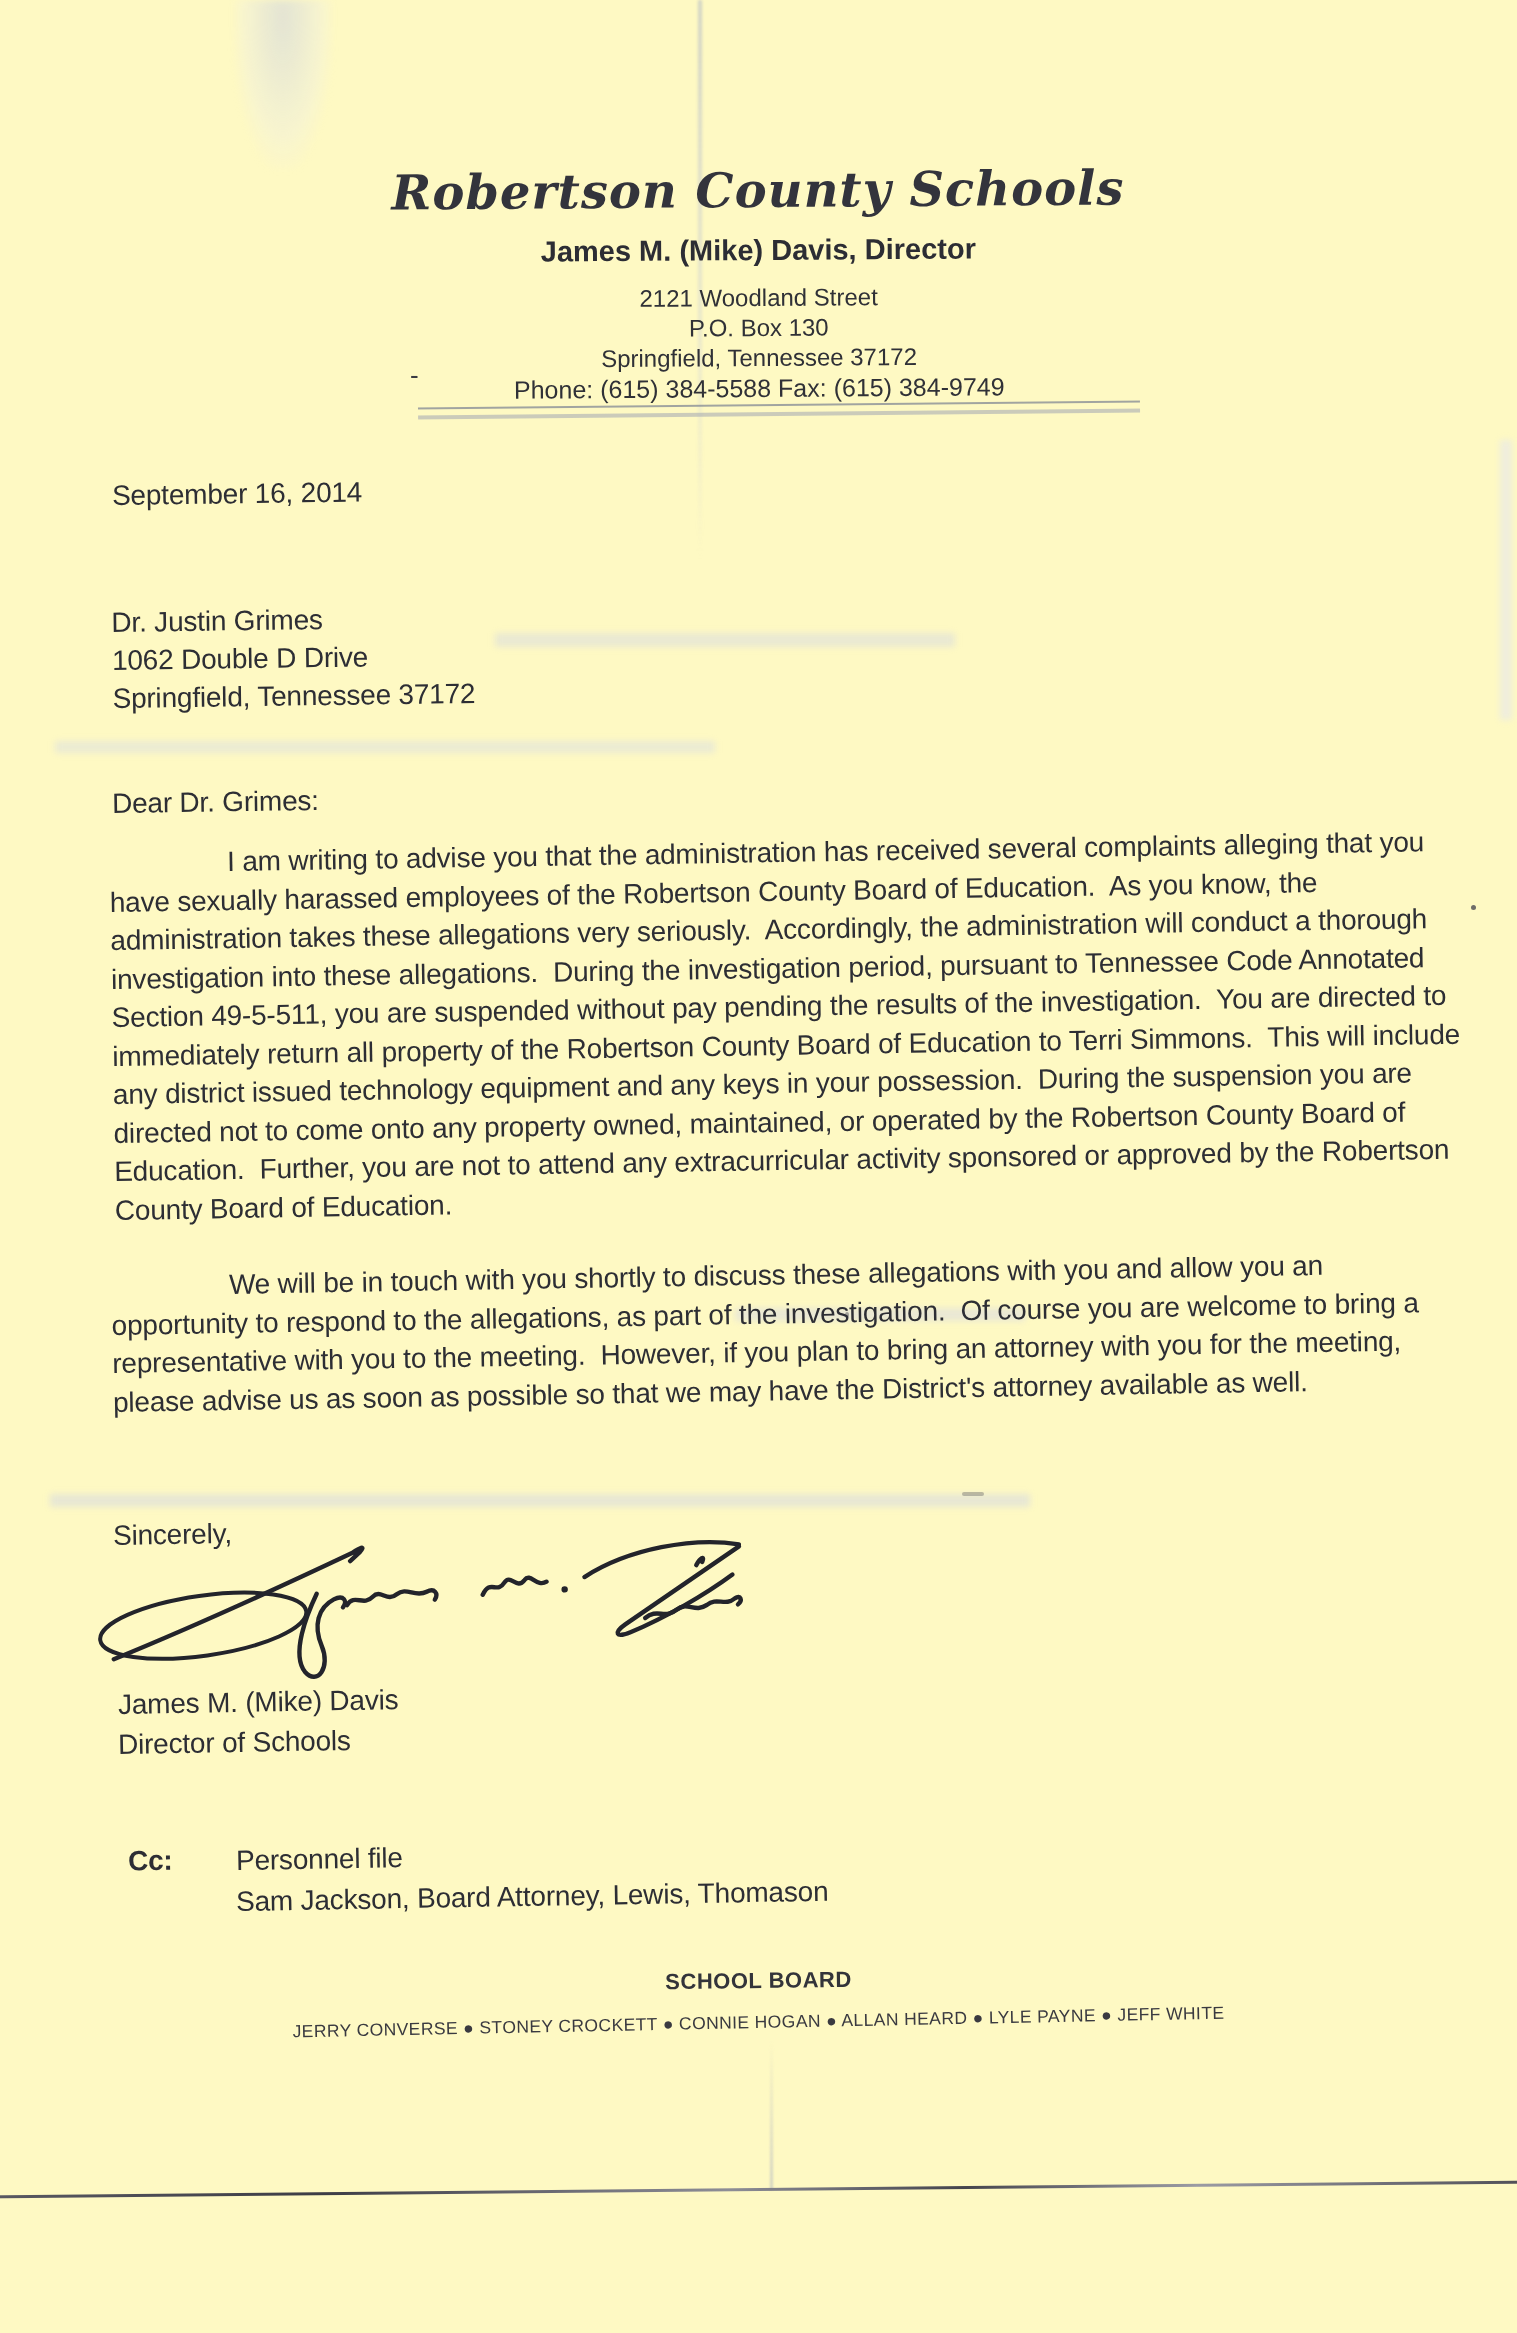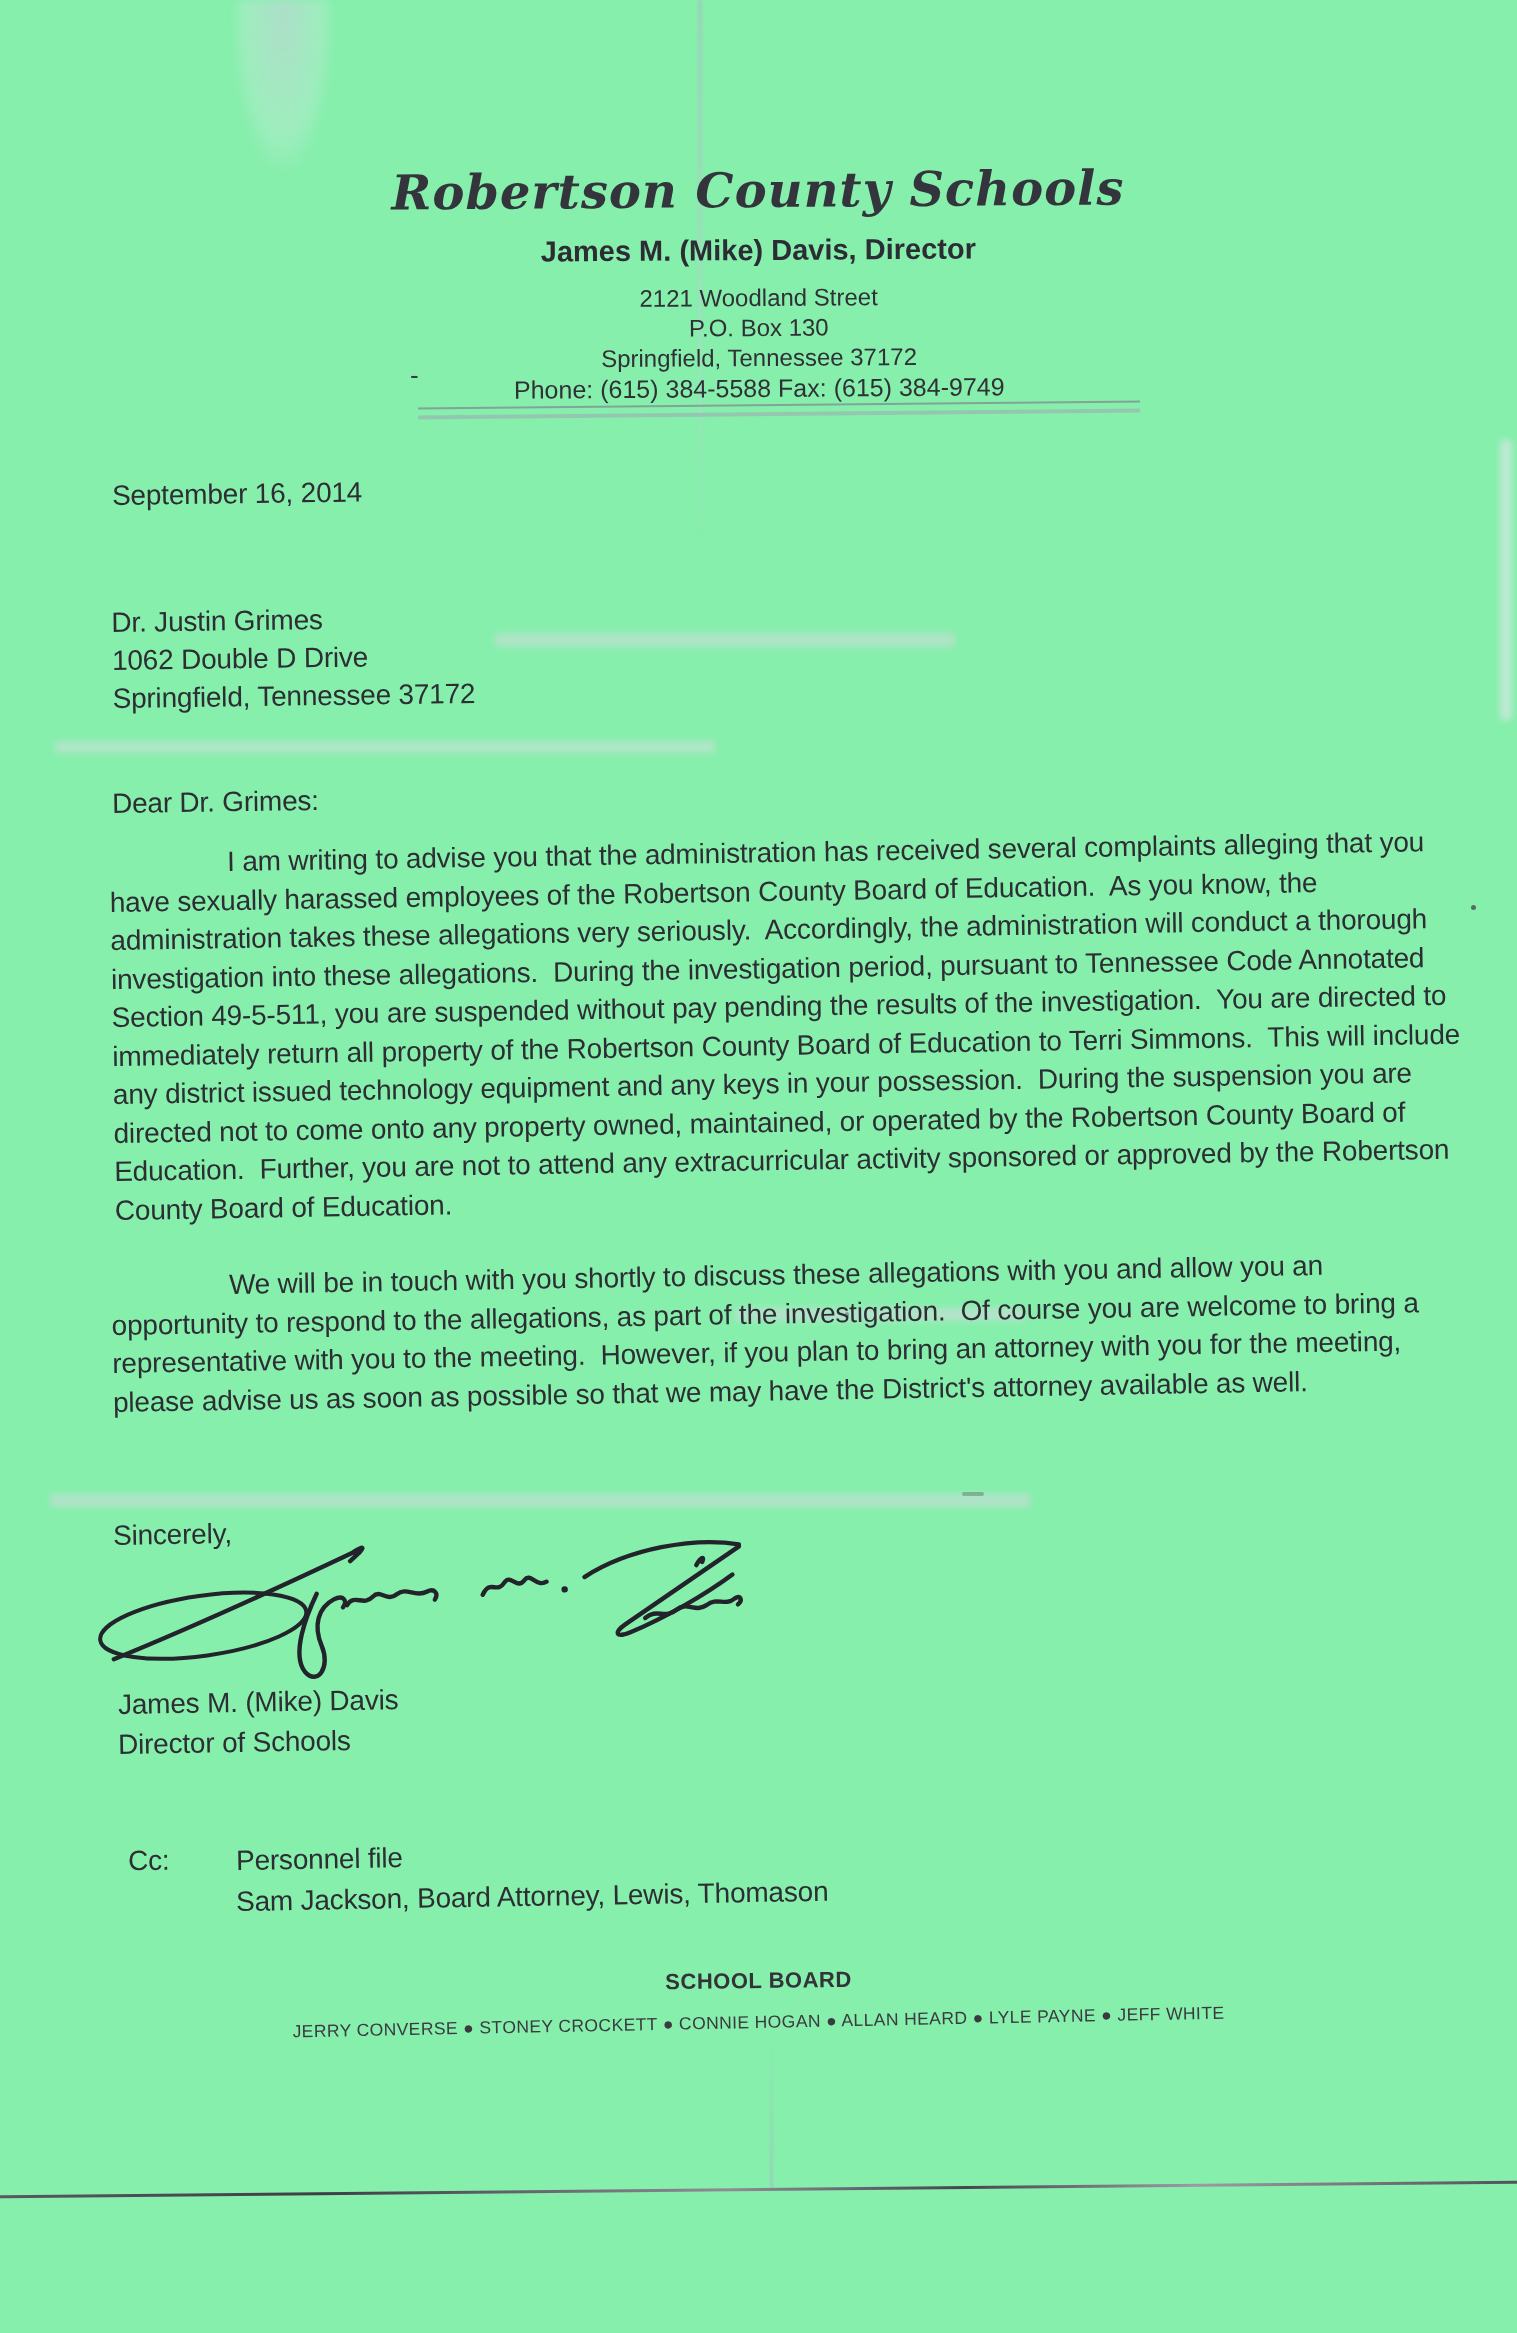--- a/index.html
+++ b/index.html
@@ -1,19 +1,19 @@
 <!DOCTYPE html>
 <html><head>
 <meta charset="utf-8">
 <title>Document</title>
 <style>
   html,body { margin:0; padding:0; background:#ffffff; }
   .page {
     position:relative; width:1517px; height:2333px;
-    background:#86efac; overflow:hidden;
+    background:#fef9c3; overflow:hidden;
     font-family:"Liberation Sans", sans-serif;
     color:#2d2e34;
   }
   
   .smudge { position:absolute; pointer-events:none; filter:blur(3px); }
   .blob-topleft { left:233px; top:0; width:100px; height:170px;
     background:radial-gradient(ellipse at 50% 10%, rgba(205,210,225,.55), rgba(230,233,242,.25) 55%, transparent 75%); }
   .crease-top { left:698px; top:0; width:4px; height:560px; filter:blur(1.5px);
     background:linear-gradient(180deg, rgba(175,182,200,.55), rgba(200,205,218,.35) 60%, transparent); }
   .crease-bottom { left:770px; top:2040px; width:3px; height:150px; filter:blur(1.2px);
@@ -51,21 +51,21 @@
   .para { position:absolute; left:112px; width:1352px; margin:0;
     font-size:28px; line-height:38.5px; letter-spacing:-0.2px;
     white-space:pre-wrap; text-indent:118px; color:#2d2e34;
     transform-origin:left center; }
   .para1 { top:845px; transform:rotate(-0.95deg); }
   .para2 { top:1268px; transform:rotate(-1deg); }
   .sincerely { left:113px; top:1520px; transform:rotate(-1deg); transform-origin:left center; }
   .signature { position:absolute; left:85px; top:1530px; transform:rotate(-1deg); }
   .signer-name { left:118px; top:1689px; transform:rotate(-1deg); transform-origin:left center; }
   .signer-title { left:118px; top:1729px; transform:rotate(-1deg); transform-origin:left center; }
-  .cc-label { left:128px; top:1845px; transform:rotate(-1deg); }
+  .cc-label { left:128px; top:1845px; transform:rotate(-1deg);font-weight:bold; }
   .cc-line1 { left:236px; top:1845px; transform:rotate(-1deg); transform-origin:left center; }
   .cc-line2 { left:236px; top:1886px; transform:rotate(-1deg); transform-origin:left center; }
   
   .board-title { position:absolute; left:0; top:1968px; width:100%; text-align:center;
     font-size:22px; font-weight:bold; letter-spacing:.5px; color:#33343a;
     transform:rotate(-0.8deg); }
   .board-members { position:absolute; left:0; top:2012px; width:100%; text-align:center;
     font-size:17.5px; letter-spacing:.4px; color:#3a3a40; transform:rotate(-1.15deg); }
 </style>
 </head>

